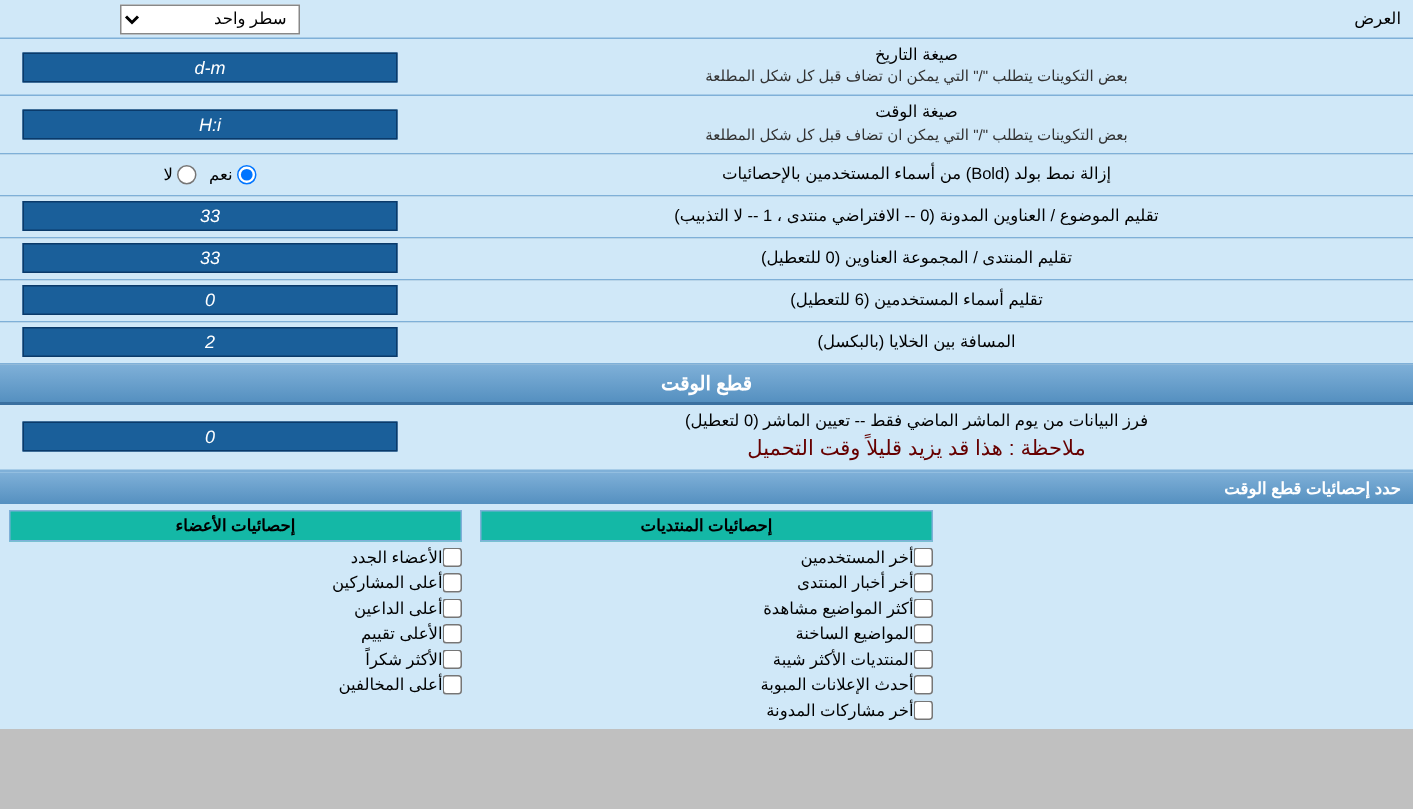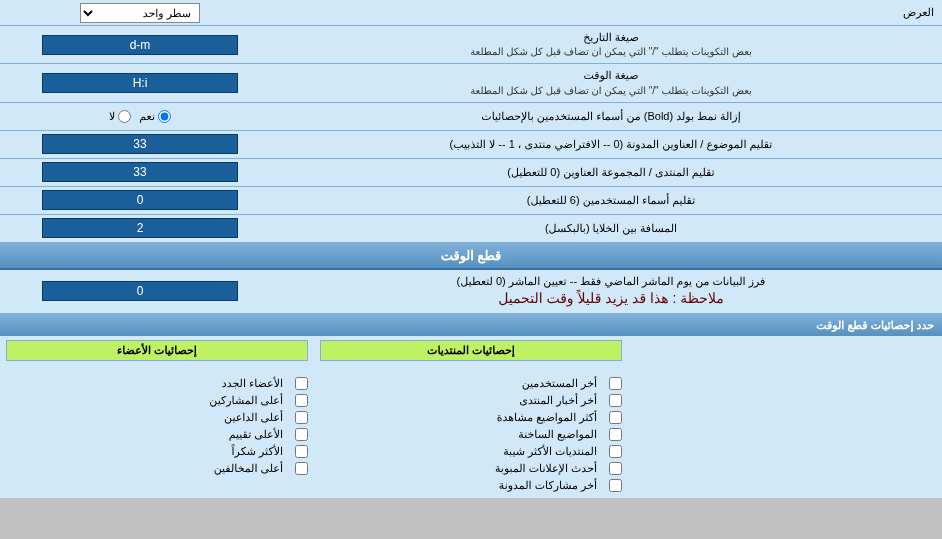--- a/index.html
+++ b/index.html
@@ -46,23 +46,24 @@
       align-items: center;
     }
 
     .input-field {
       background: #1a5f9a;
       color: #fff;
       border: 1px solid #0a3a6a;
       padding: 2px 6px;
       font-size: 12px;
       text-align: center;
-      width: 196px;
+      width: 250px;
       font-family: Tahoma, Arial, sans-serif;
       direction: ltr;
+      font-style: italic;
     }
 
     .dropdown-field {
       background: #fff;
       color: #000;
       border: 1px solid #888;
       padding: 2px 4px;
       font-size: 11px;
       width: 120px;
       direction: rtl;
@@ -117,39 +118,39 @@
     }
 
     .checkbox-col {
       flex: 1;
       padding: 4px 6px;
     }
 
     .checkbox-item {
       display: flex;
       align-items: center;
-      gap: 12px;
+      gap: 0;
       padding: 2px 0;
       font-size: 11px;
       direction: rtl;
     }
 
     .checkbox-item input[type="checkbox"] {
       margin: 0;
     }
 
     .col-header {
-      background: #bef264;
+      background: #14b8a6;
       color: #000;
       font-weight: bold;
       font-size: 11px;
       padding: 3px 6px;
       text-align: center;
       border: 1px solid #7fb0d8;
-      margin-bottom: 14px;
+      margin-bottom: 2px;
     }
 
     .top-row {
       display: flex;
       align-items: center;
       background: #d0e8f8;
       border-bottom: 1px solid #7fb0d8;
       min-height: 26px;
     }
 

